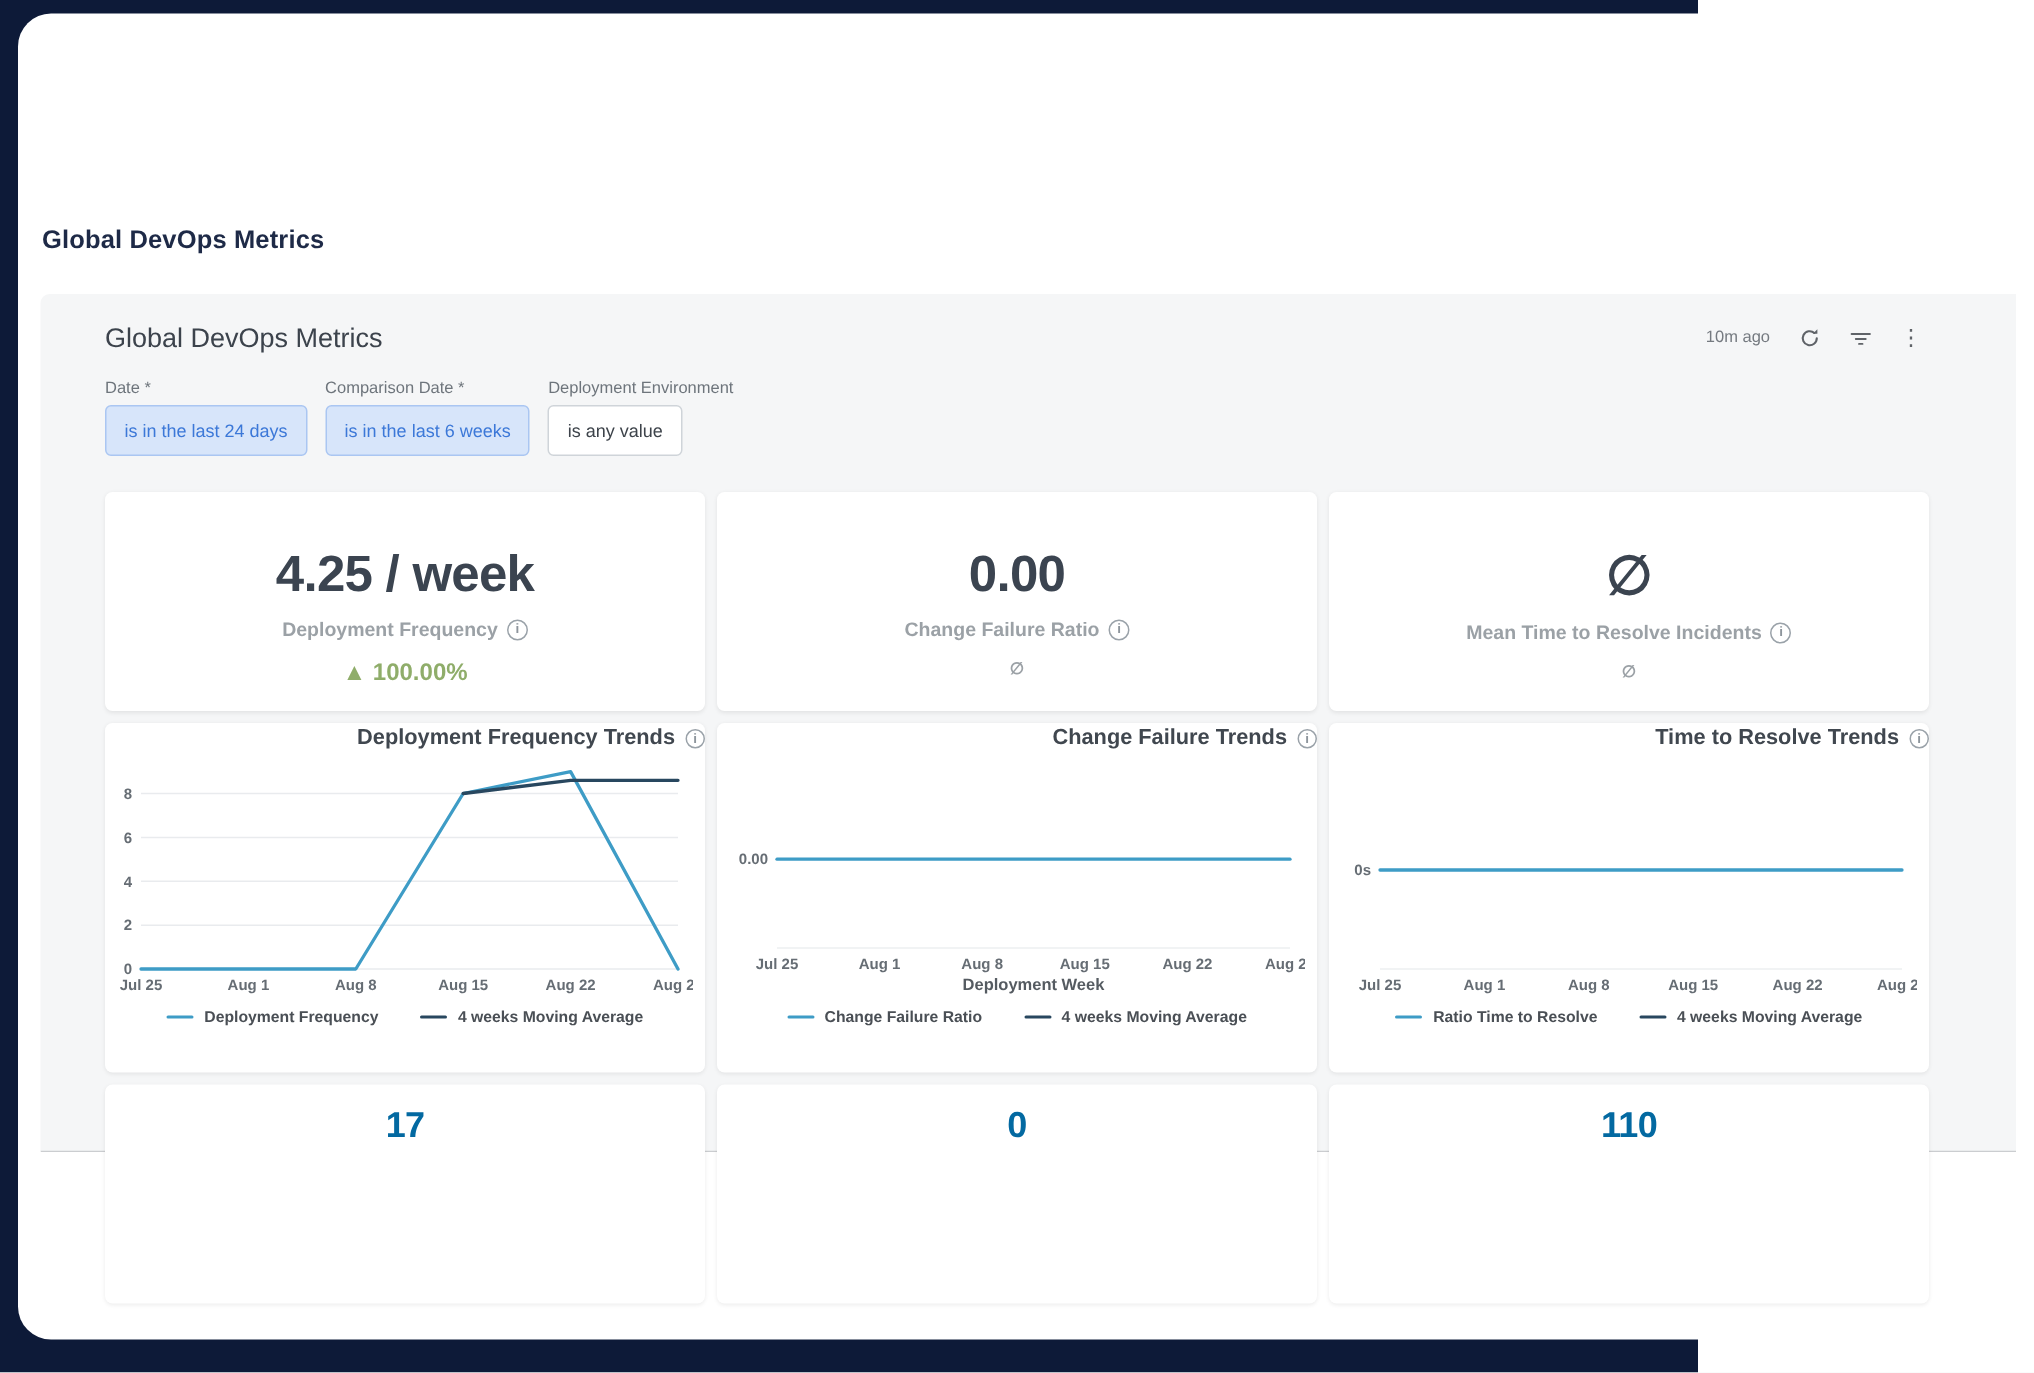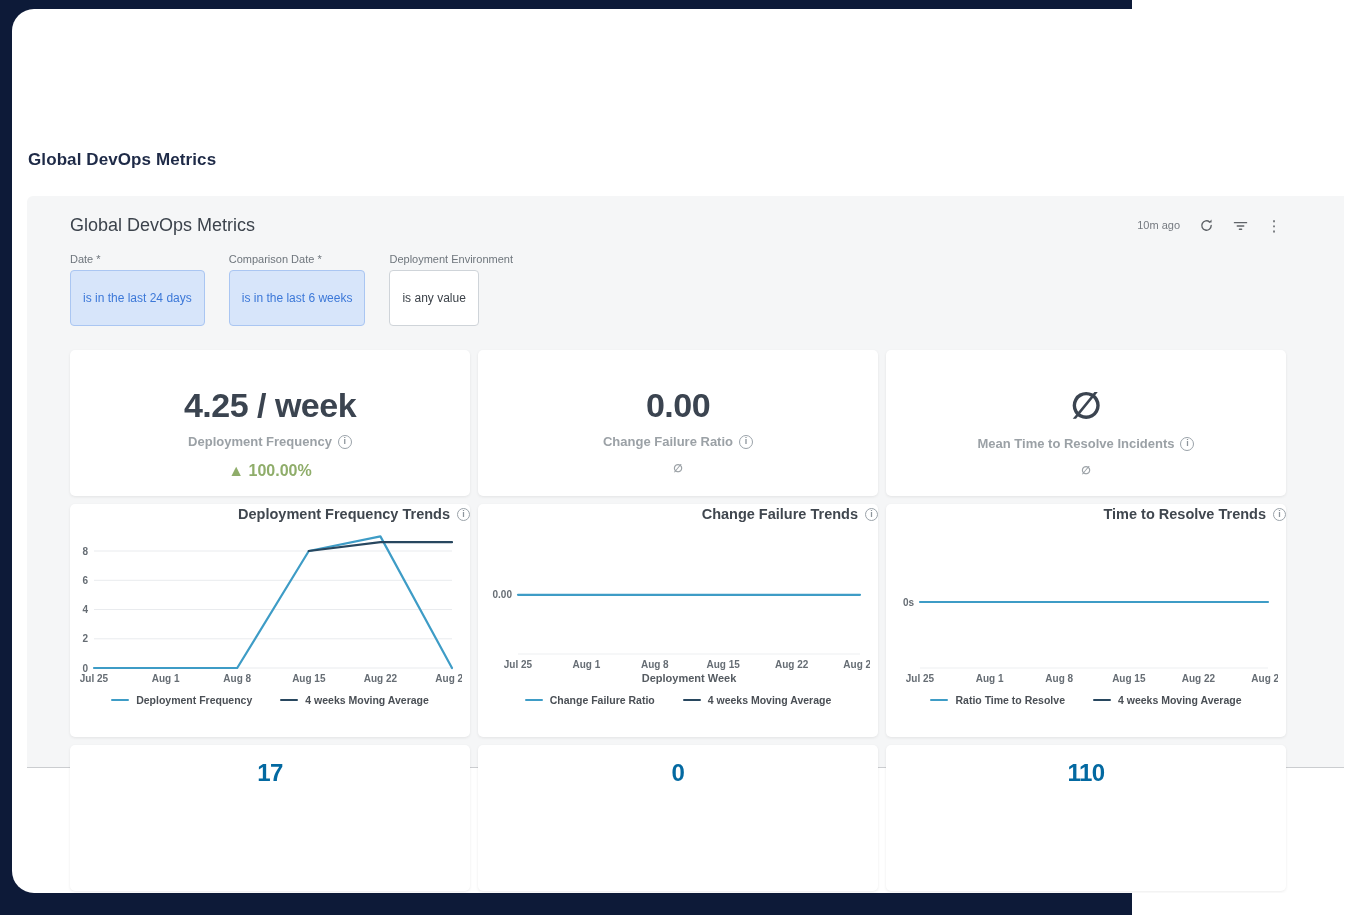--- a/index.html
+++ b/index.html
@@ -18,23 +18,23 @@
 
   .panel-header { display: flex; align-items: center; justify-content: space-between;
                   padding: 17px 60px 0 43px; height: 41px; }
   .panel-title { font-size: 18px; color: #3c434c; }
   .header-right { display: flex; align-items: center; gap: 14px; }
   .last-refresh { font-size: 11px; color: #757a80; margin-right: 2px; }
   .hicon { width: 20px; height: 20px; display: inline-flex; align-items: center; justify-content: center;
            color: #5f6368; cursor: pointer; }
   .hicon.kebab { font-size: 15px; letter-spacing: 0; line-height: 1; }
 
-  .filters { display: flex; gap: 24px; margin: 16px 0 0 43px; align-items: center; }
+  .filters { display: flex; gap: 12px; margin: 16px 0 0 43px; align-items: center; }
   .filter-label { font-size: 11px; color: #6e757c; margin-bottom: 5px; }
-  .chip { font-family: "Liberation Sans", sans-serif; font-size: 12px; padding: 20px 12px;
+  .chip { font-family: "Liberation Sans", sans-serif; font-size: 12px; padding: 9px 12px;
           border-radius: 4px; cursor: pointer; }
   .chip.active { background: #d7e5fa; border: 1px solid #aac6f2; color: #3c78d8; font-weight: 500; }
   .chip.neutral { background: #ffffff; border: 1px solid #cfd4d9; color: #3d434a; }
 
   .row { display: flex; gap: 8px; margin-left: 43px; font-weight: bold; }
   .row1 { margin-top: 24px; }
   .row2 { margin-top: 8px; }
   .row3 { margin-top: 8px; }
   .tile { background: #ffffff; border-radius: 5px; box-shadow: 0 1px 3px rgba(0,0,0,.08); width: 400px; }
   .kpi-tile, .partial-tile { height: 146px; text-align: center; }

